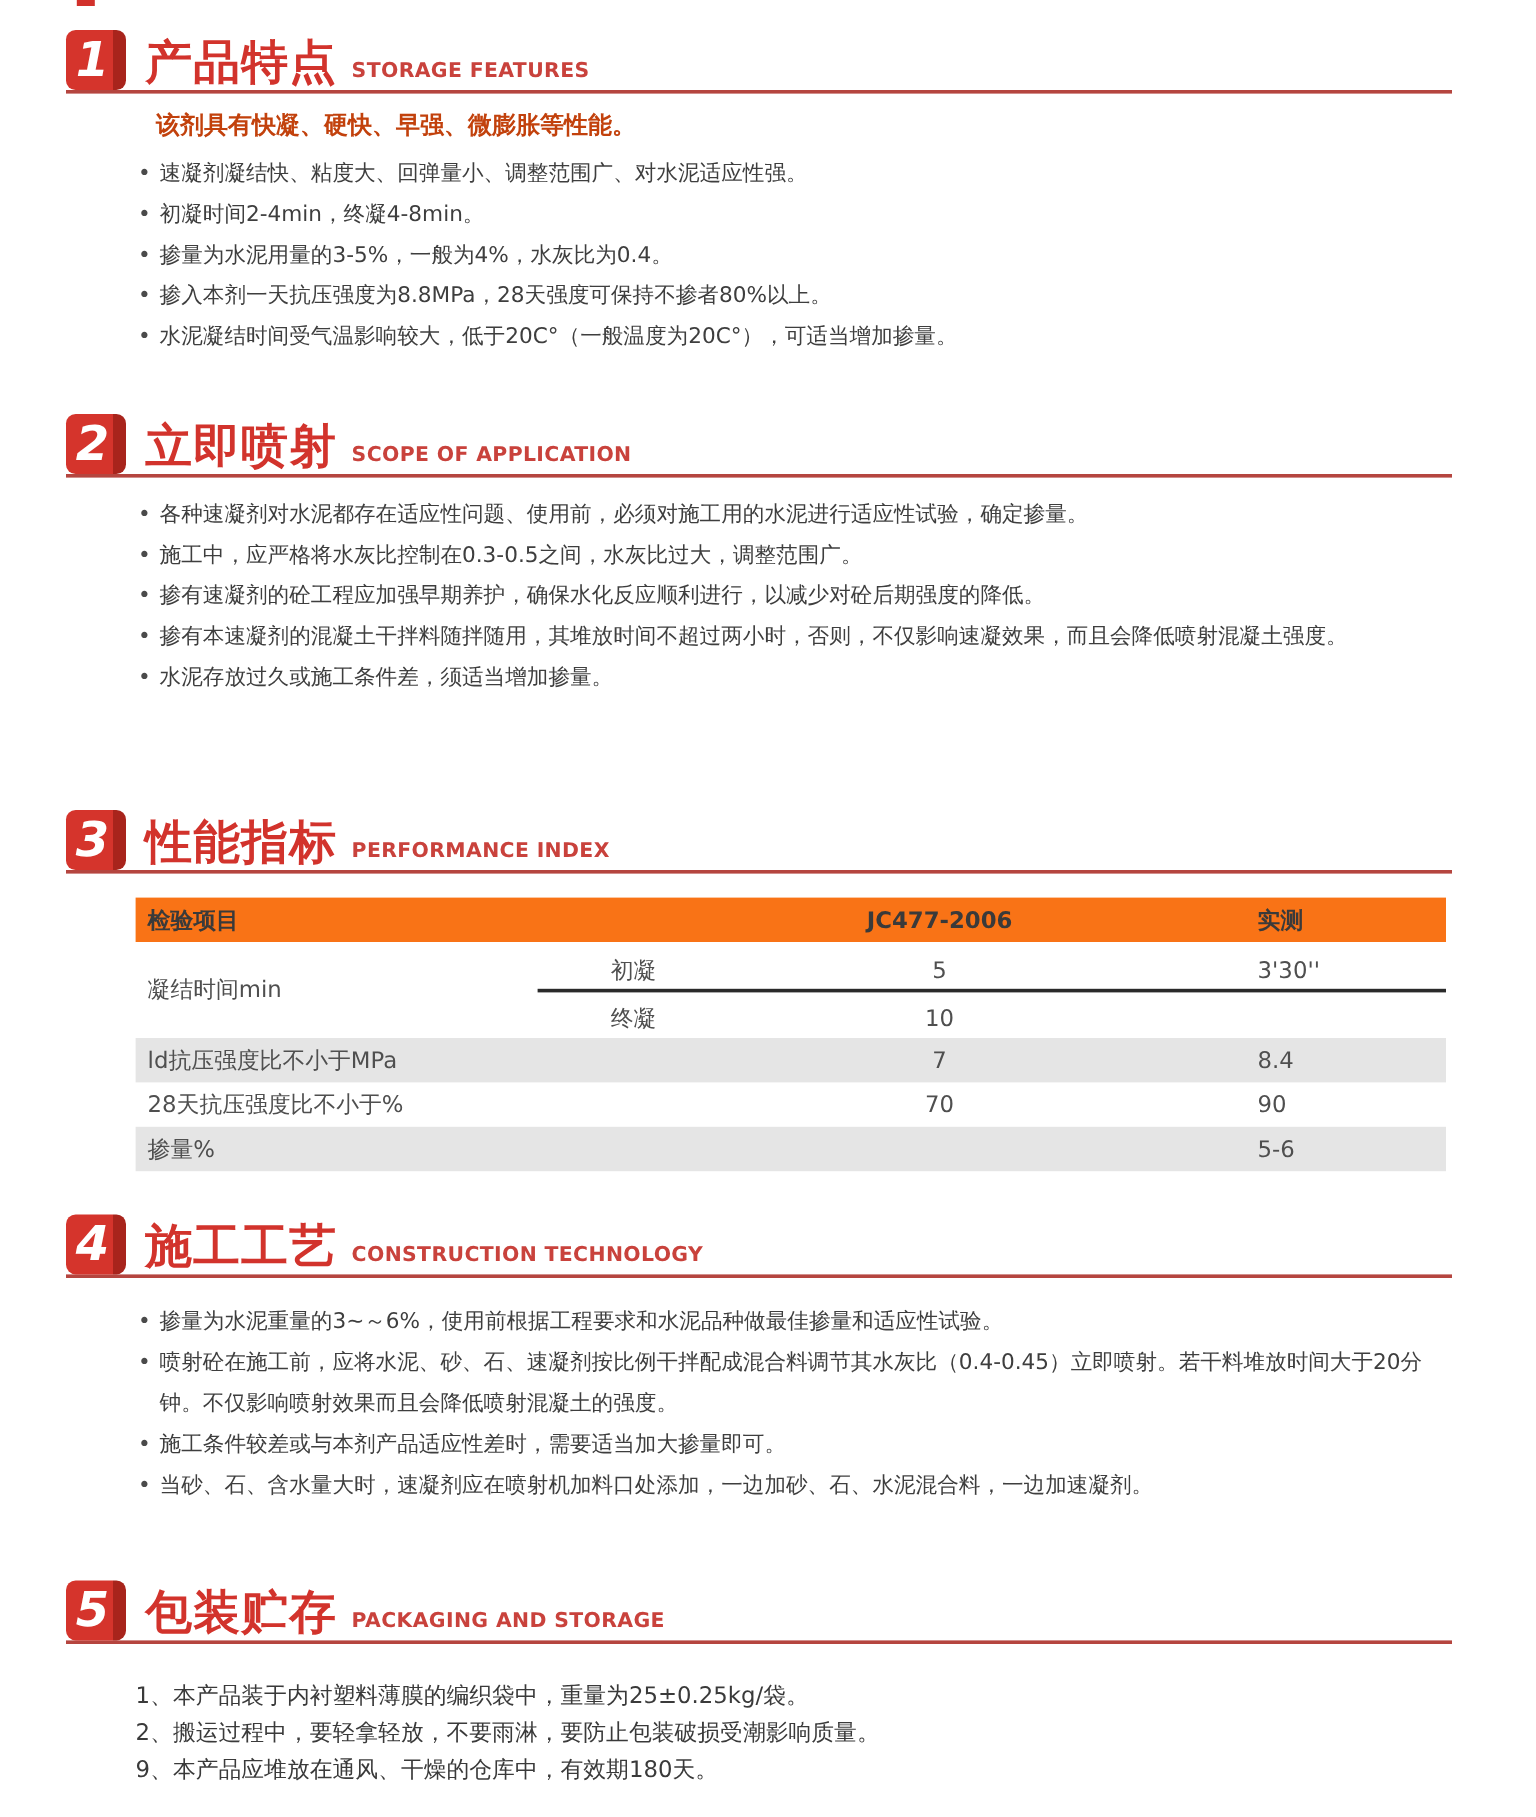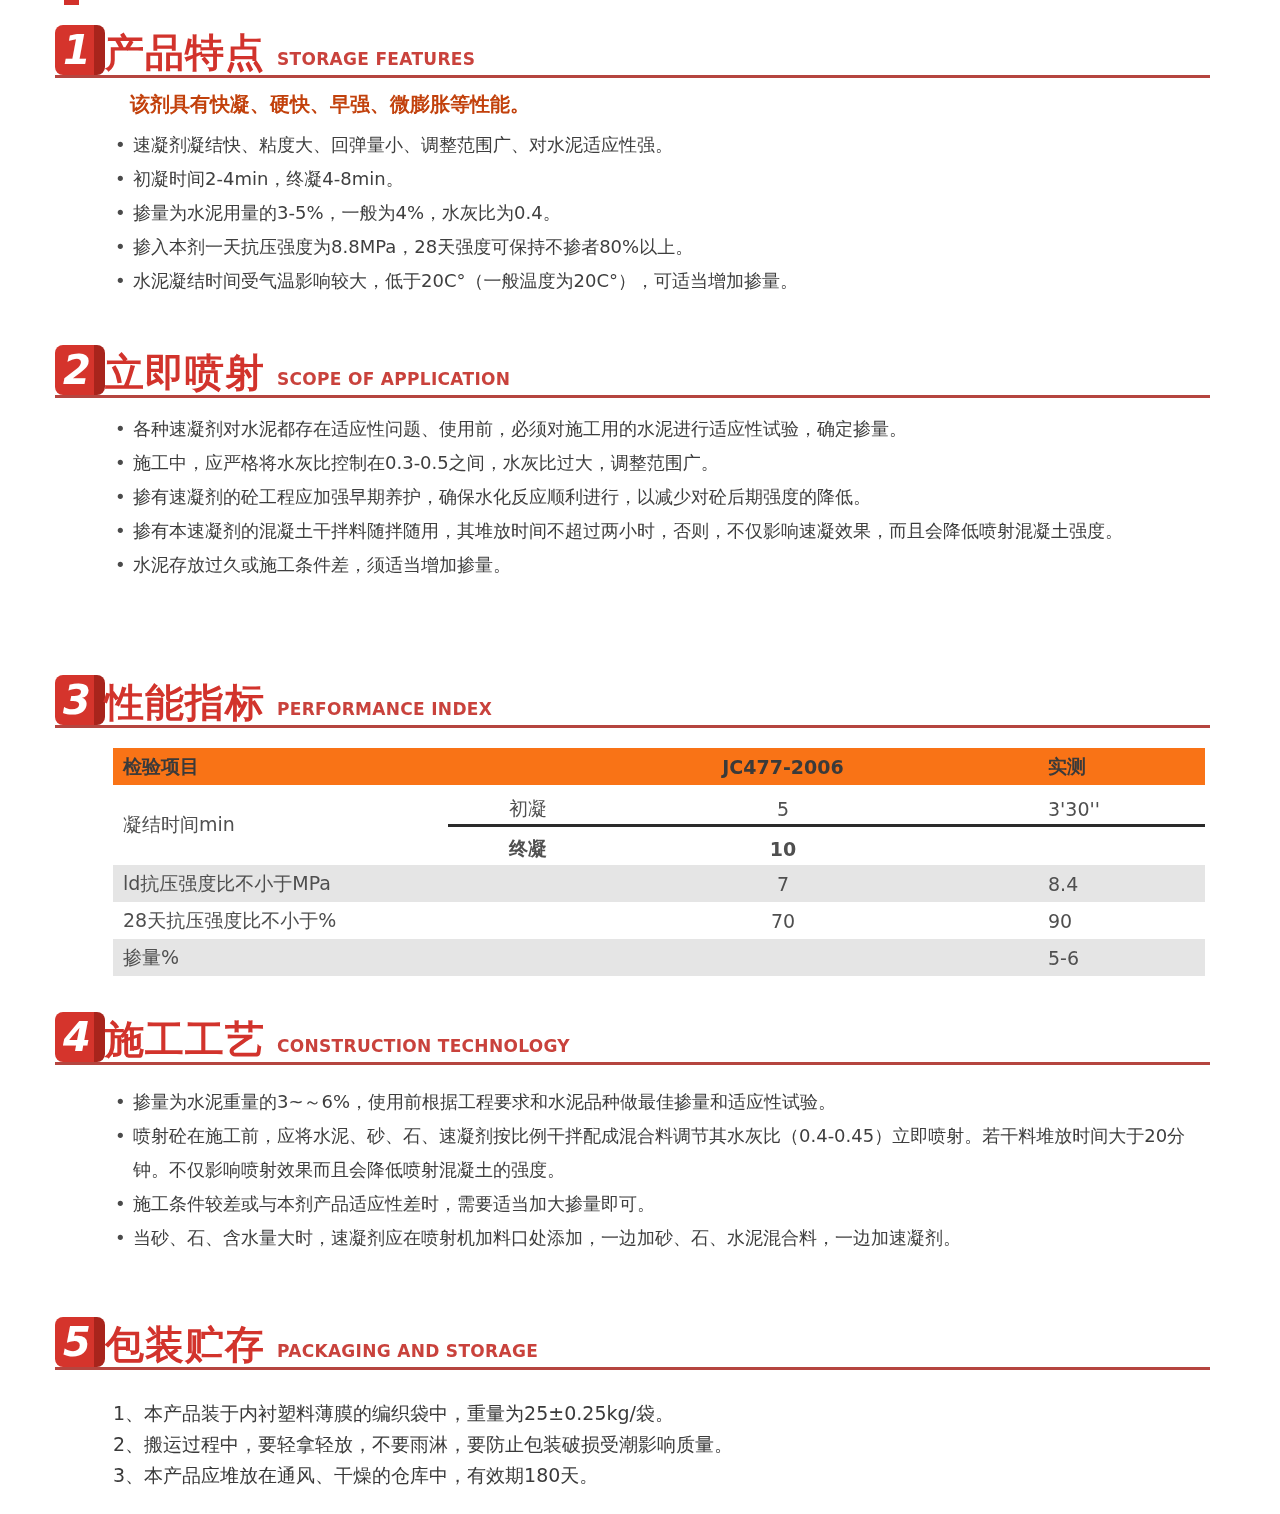--- a/index.html
+++ b/index.html
@@ -26,21 +26,21 @@
     background:linear-gradient(90deg,#d5342c 0%,#d5342c 78%,#a8241c 78%,#a8241c 100%);
     border-radius:8px;
     color:#ffffff;
     font-size:40px; font-weight:bold; font-style:italic;
     display:flex; align-items:center; justify-content:center;
     padding-right:6px;
     flex:0 0 auto;
   }
   .sec-title {
     font-size:39px; font-weight:bold; color:#d2332c;
-    line-height:1; letter-spacing:1px;
+    line-height:1; margin-left:16px; letter-spacing:1px;
     padding-bottom:3px;
   }
   .sec-subtitle {
     font-size:17px; font-weight:bold; color:#c9423c;
     margin-left:12px; padding-bottom:6px; letter-spacing:0.3px;
   }
   .intro {
     margin:12px 0 0 75px;
     font-size:20px; font-weight:bold; color:#c2410c;
     line-height:28px;
@@ -72,21 +72,21 @@
     align-items:center;
   }
   .trow .c-label { padding-left:10px; }
   .trow .c-sub   { text-align:center; }
   .trow .c-std   { text-align:center; }
   .trow .c-meas  { text-align:left; padding-left:85px; }
   .t-head { height:37px; background:#f97316; font-weight:bold; color:#3a3a3a; }
   .t-setting { position:relative; height:80px; }
   .t-setting .c-label { grid-row:1 / span 2; }
   .sub-top { grid-row:1; height:40px; display:flex; align-items:center; }
-  .sub-bot { grid-row:2; height:24px; display:flex; align-items:center;font-weight:bold; }
+  .sub-bot { grid-row:2; height:24px; display:flex; align-items:center; }
   .c-sub.sub-top, .c-sub.sub-bot, .c-std.sub-top, .c-std.sub-bot { justify-content:center; }
   .c-meas.sub-top, .c-meas.sub-bot { justify-content:flex-start; }
   .t-divider {
     position:absolute; left:335px; right:0; top:39px; height:3px;
     background:#2a2a2a;
   }
   .t-row { height:37px; }
   .t-shade { background:#e5e5e5; }
 </style>
 </head>
@@ -191,17 +191,17 @@
 
   <div class="section" style="top:1317px;">
     <div class="sec-header">
       <div class="badge">5</div>
       <div class="sec-title">包装贮存</div>
       <div class="sec-subtitle">PACKAGING AND STORAGE</div>
     </div>
     <ul class="plain-list">
       <li>1、本产品装于内衬塑料薄膜的编织袋中，重量为25±0.25kg/袋。</li>
       <li>2、搬运过程中，要轻拿轻放，不要雨淋，要防止包装破损受潮影响质量。</li>
-      <li>3、本产品应堆放在通风、干燥的仓库中，有效期180天。</li>
+      <li>9、本产品应堆放在通风、干燥的仓库中，有效期180天。</li>
     </ul>
   </div>
 
 </div>
 
 </body></html>

